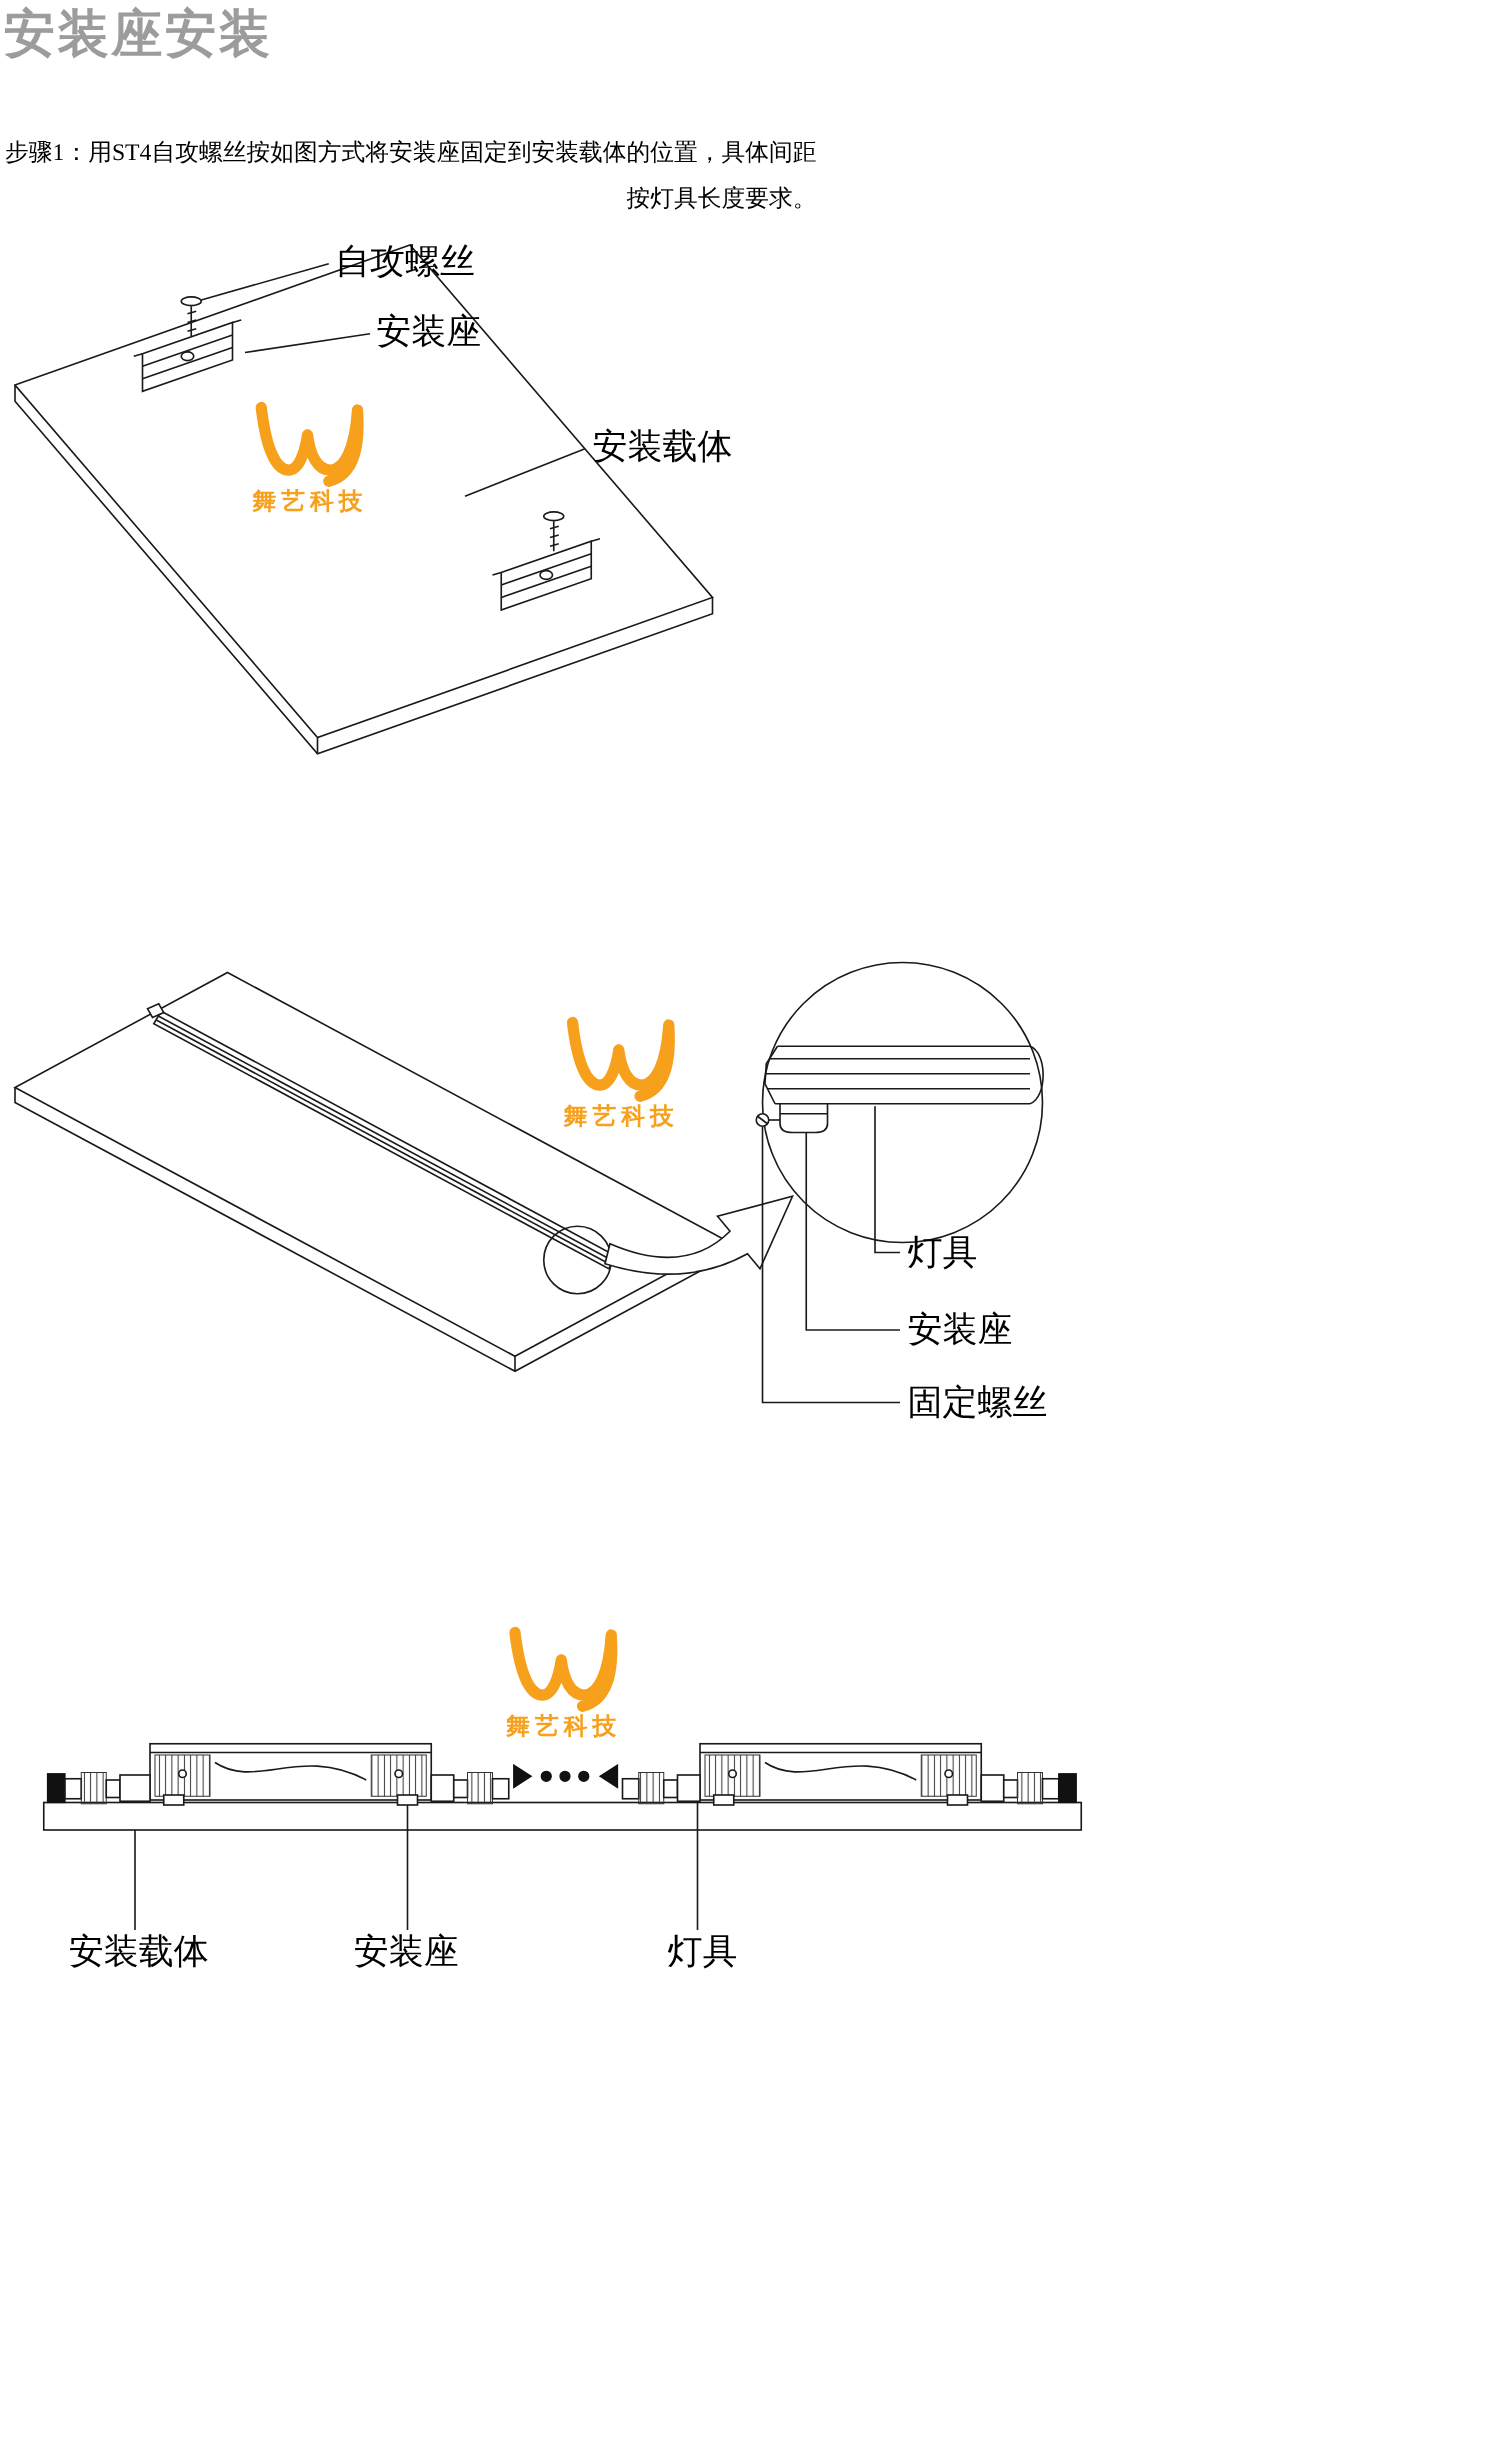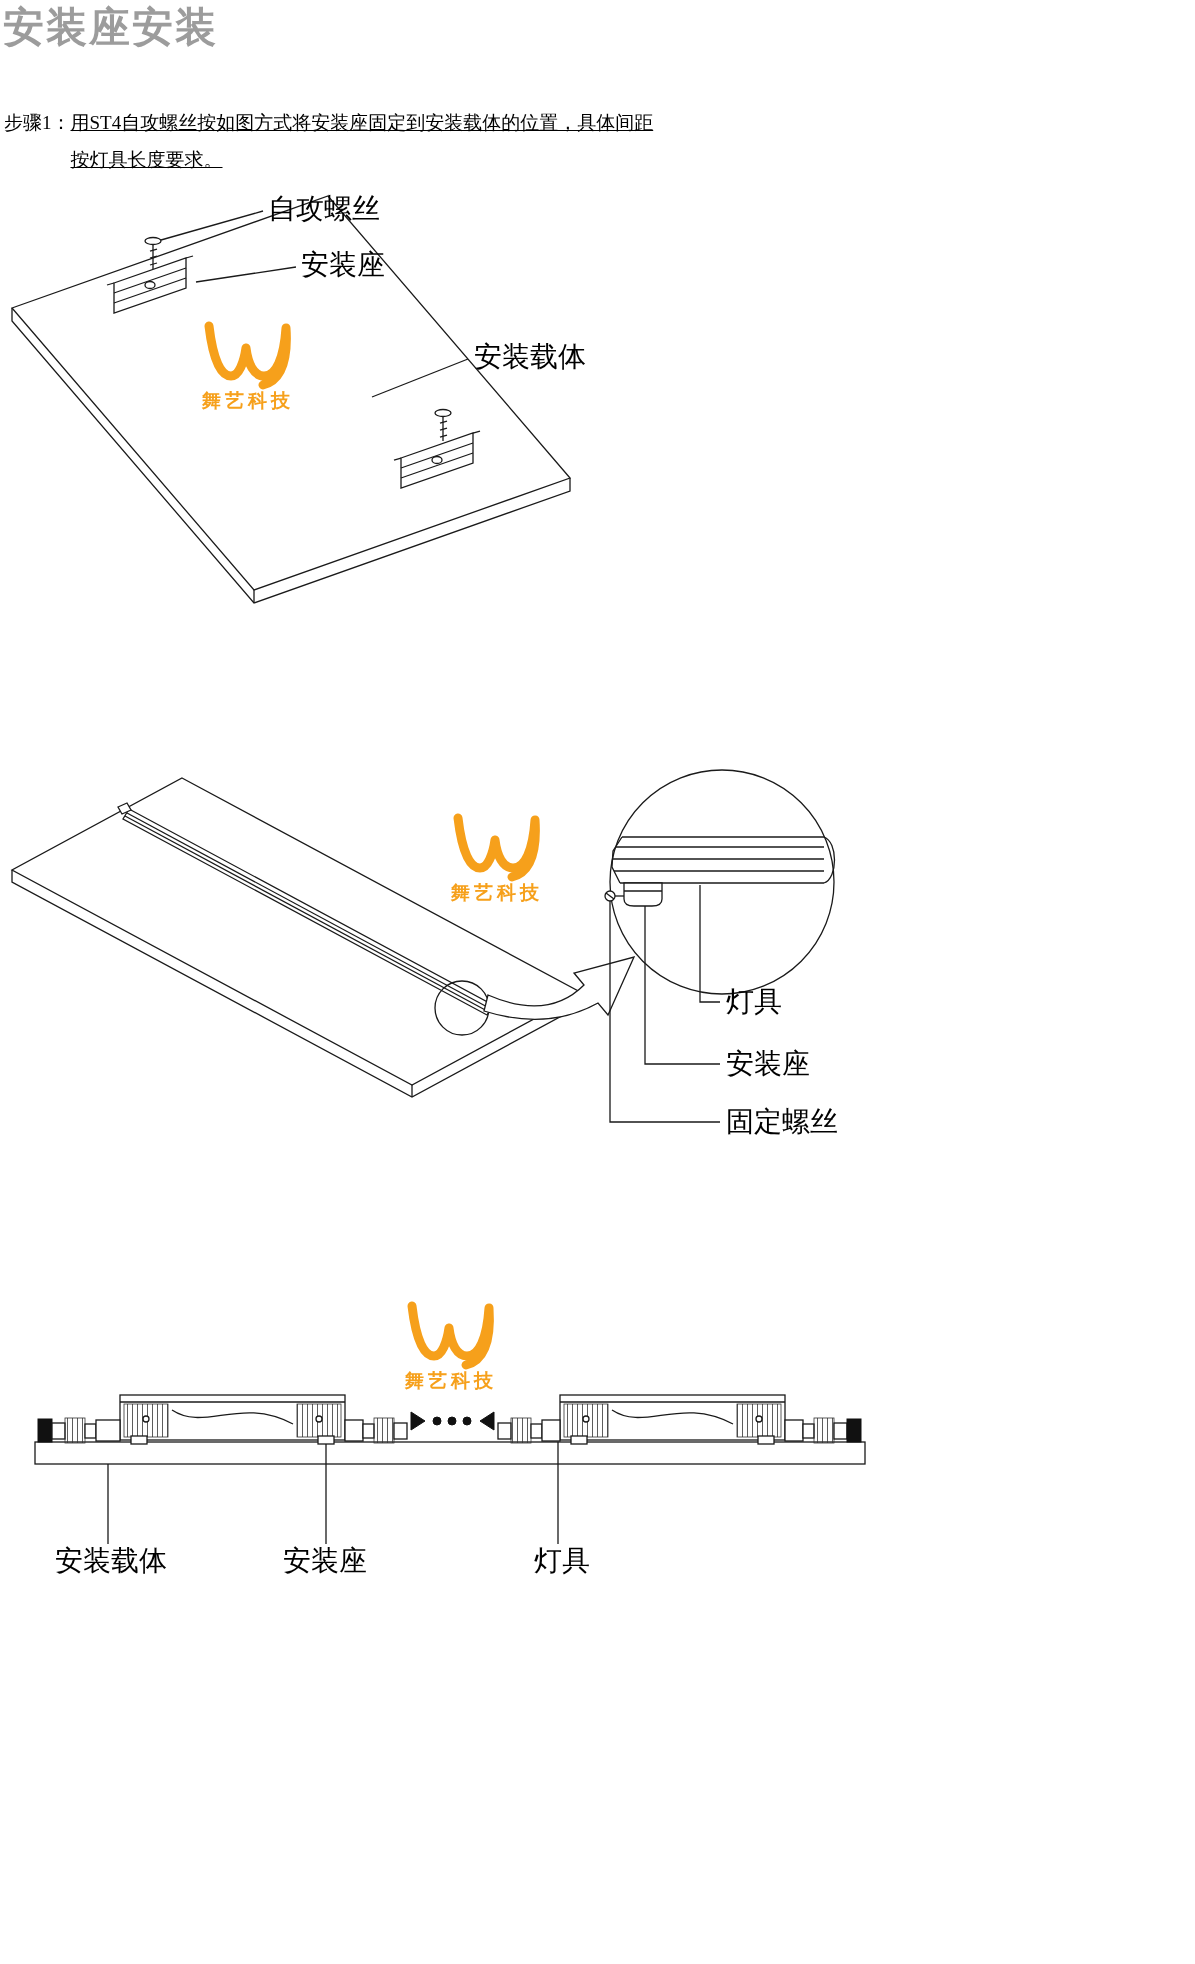--- a/index.html
+++ b/index.html
@@ -1,22 +1,22 @@
 <!DOCTYPE html>
 <html><head>
 <meta charset="utf-8">
 <style>
   html,body{margin:0;padding:0;background:#fff;}
   .canvas{position:relative;width:1195px;height:1964px;background:#fff;overflow:hidden;
-          font-family:"Liberation Serif","DejaVu Serif",serif;color:#000;}
+          font-family:"Liberation Serif","DejaVu Serif",serif;color:#000;text-align:right;}
   .page-title{position:absolute;left:3px;top:0px;font-family:"Liberation Sans","DejaVu Sans",sans-serif;
           font-weight:bold;font-size:41px;color:#9c9c9c;letter-spacing:2px;}
   .step{position:absolute;display:flex;font-size:19px;line-height:37px;}
   .step .lbl{white-space:nowrap;}
-  .step .content{max-width:1000px;text-decoration:underline;}
+  .step .content{max-width:1000px;}
   svg{position:absolute;}
   .ln{stroke:#1a1a1a;stroke-width:1.3;fill:none;}
   .shape{fill:#ffffff;stroke:#1a1a1a;stroke-width:1.3;}
   .dark{fill:#111;stroke:#111;}
   .callout{font-size:28px;fill:#000;font-family:"Liberation Serif","DejaVu Serif",serif;}
   .logo-stroke{fill:none;stroke:#F6A01B;stroke-width:9;stroke-linecap:round;stroke-linejoin:round;}
   .logo-caption{fill:#F6A01B;font-size:19px;font-weight:bold;letter-spacing:4px;
           font-family:"Liberation Serif","DejaVu Serif",serif;}
 </style>
 </head>

